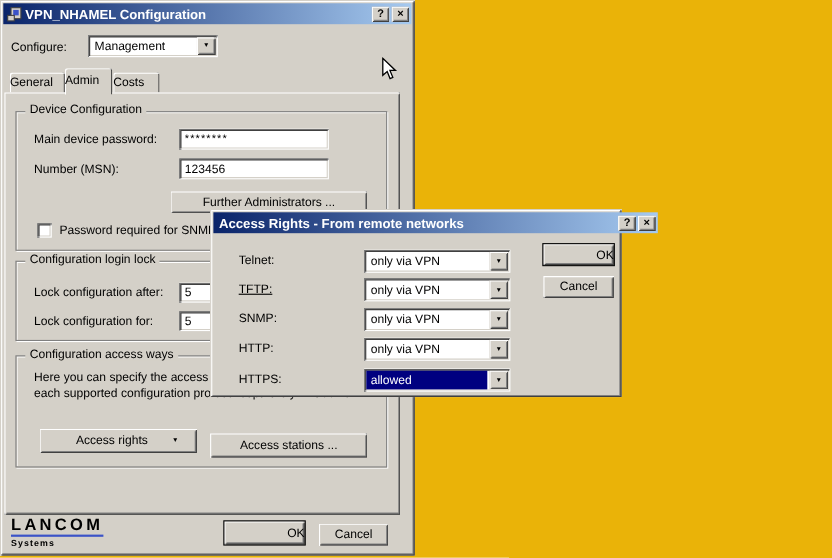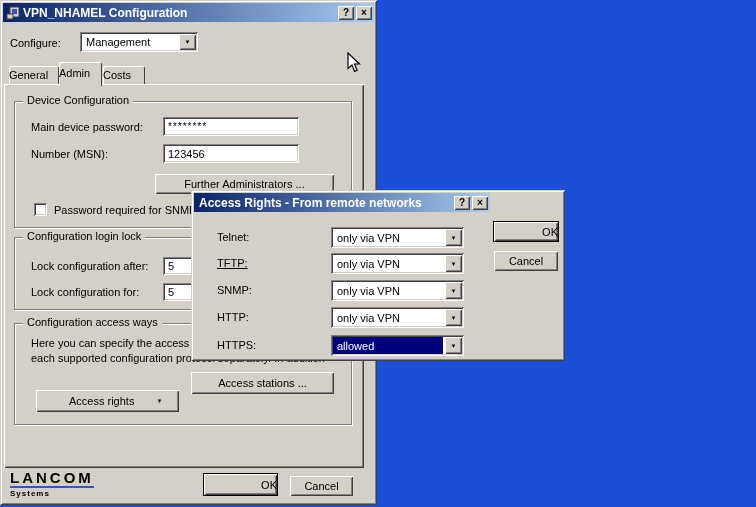--- a/index.html
+++ b/index.html
@@ -1,19 +1,19 @@
 <!DOCTYPE html>
 <html><head>
 <meta charset="utf-8">
 <style>
   * { box-sizing: border-box; margin: 0; padding: 0; }
   body { margin:0; background:#ffffff; }
   .screen {
     position: relative; width: 756px; height: 507px;
-    background: #1d4ed8; overflow: hidden;
+    background: #eab308; overflow: hidden;
     font-family: "Liberation Sans", sans-serif; font-size: 11px; color: #000;
   }
   
   .win {
     position: absolute; background: #d4d0c8;
     box-shadow: inset 1px 1px 0 #d4d0c8, inset -1px -1px 0 #404040,
                 inset 2px 2px 0 #ffffff, inset -2px -2px 0 #808080;
   }
   .panel {
     position: absolute; background: #d4d0c8;
@@ -149,41 +149,41 @@
       </div>
 
       <div class="groupbox" style="left:10px; top:239px; width:338px; height:102px;">
         <span class="gb-title">Configuration access ways</span>
         <span class="desc-line" style="left:16px; top:13px;">Here you can specify the access</span>
         <span class="desc-line" style="left:16px; top:28px;">each supported configuration protocol separately. In addition</span>
         <button class="btn" style="left:21px; top:66px; width:143px; height:22px; justify-content:flex-start; padding-left:33px;">
           <span>Access rights</span>
           <span style="font-size:6px; margin-left:22px;">▼</span>
         </button>
-        <button class="btn" style="left:176px; top:48px; width:143px; height:22px;">
+        <button class="btn" style="left:176px; top:70px; width:143px; height:22px;">
           <span>Access stations ...</span>
         </button>
       </div>
     </div>
 
     <div class="lancom">
       <div class="brand">LANCOM</div>
       <div class="sub">Systems</div>
     </div>
     <button class="btn default" style="left:203px; top:473px; width:75px; height:23px;">
       <span>OK</span>
     </button>
     <button class="btn" style="left:290px; top:476px; width:63px; height:20px;">
       <span>Cancel</span>
     </button>
   </div>
 
   <div class="win overlay" style="left:191px; top:190px; width:374px; height:171px;">
 
-    <div class="titlebar" style="left:3px; top:3px; width:296px;">
+    <div class="titlebar" style="left:3px; top:3px; width:404px;">
       <span class="title-text">Access Rights - From remote networks</span>
       <span class="tb-btns">
         <button class="btn tb-btn">?</button>
         <button class="btn tb-btn">×</button>
       </span>
     </div>
 
     <span class="lbl" style="left:26px; top:41px;">Telnet:</span>
     <div class="combo" style="left:140px; top:37px; width:133px; height:21px;">
       <span class="combo-text">only via VPN</span>

